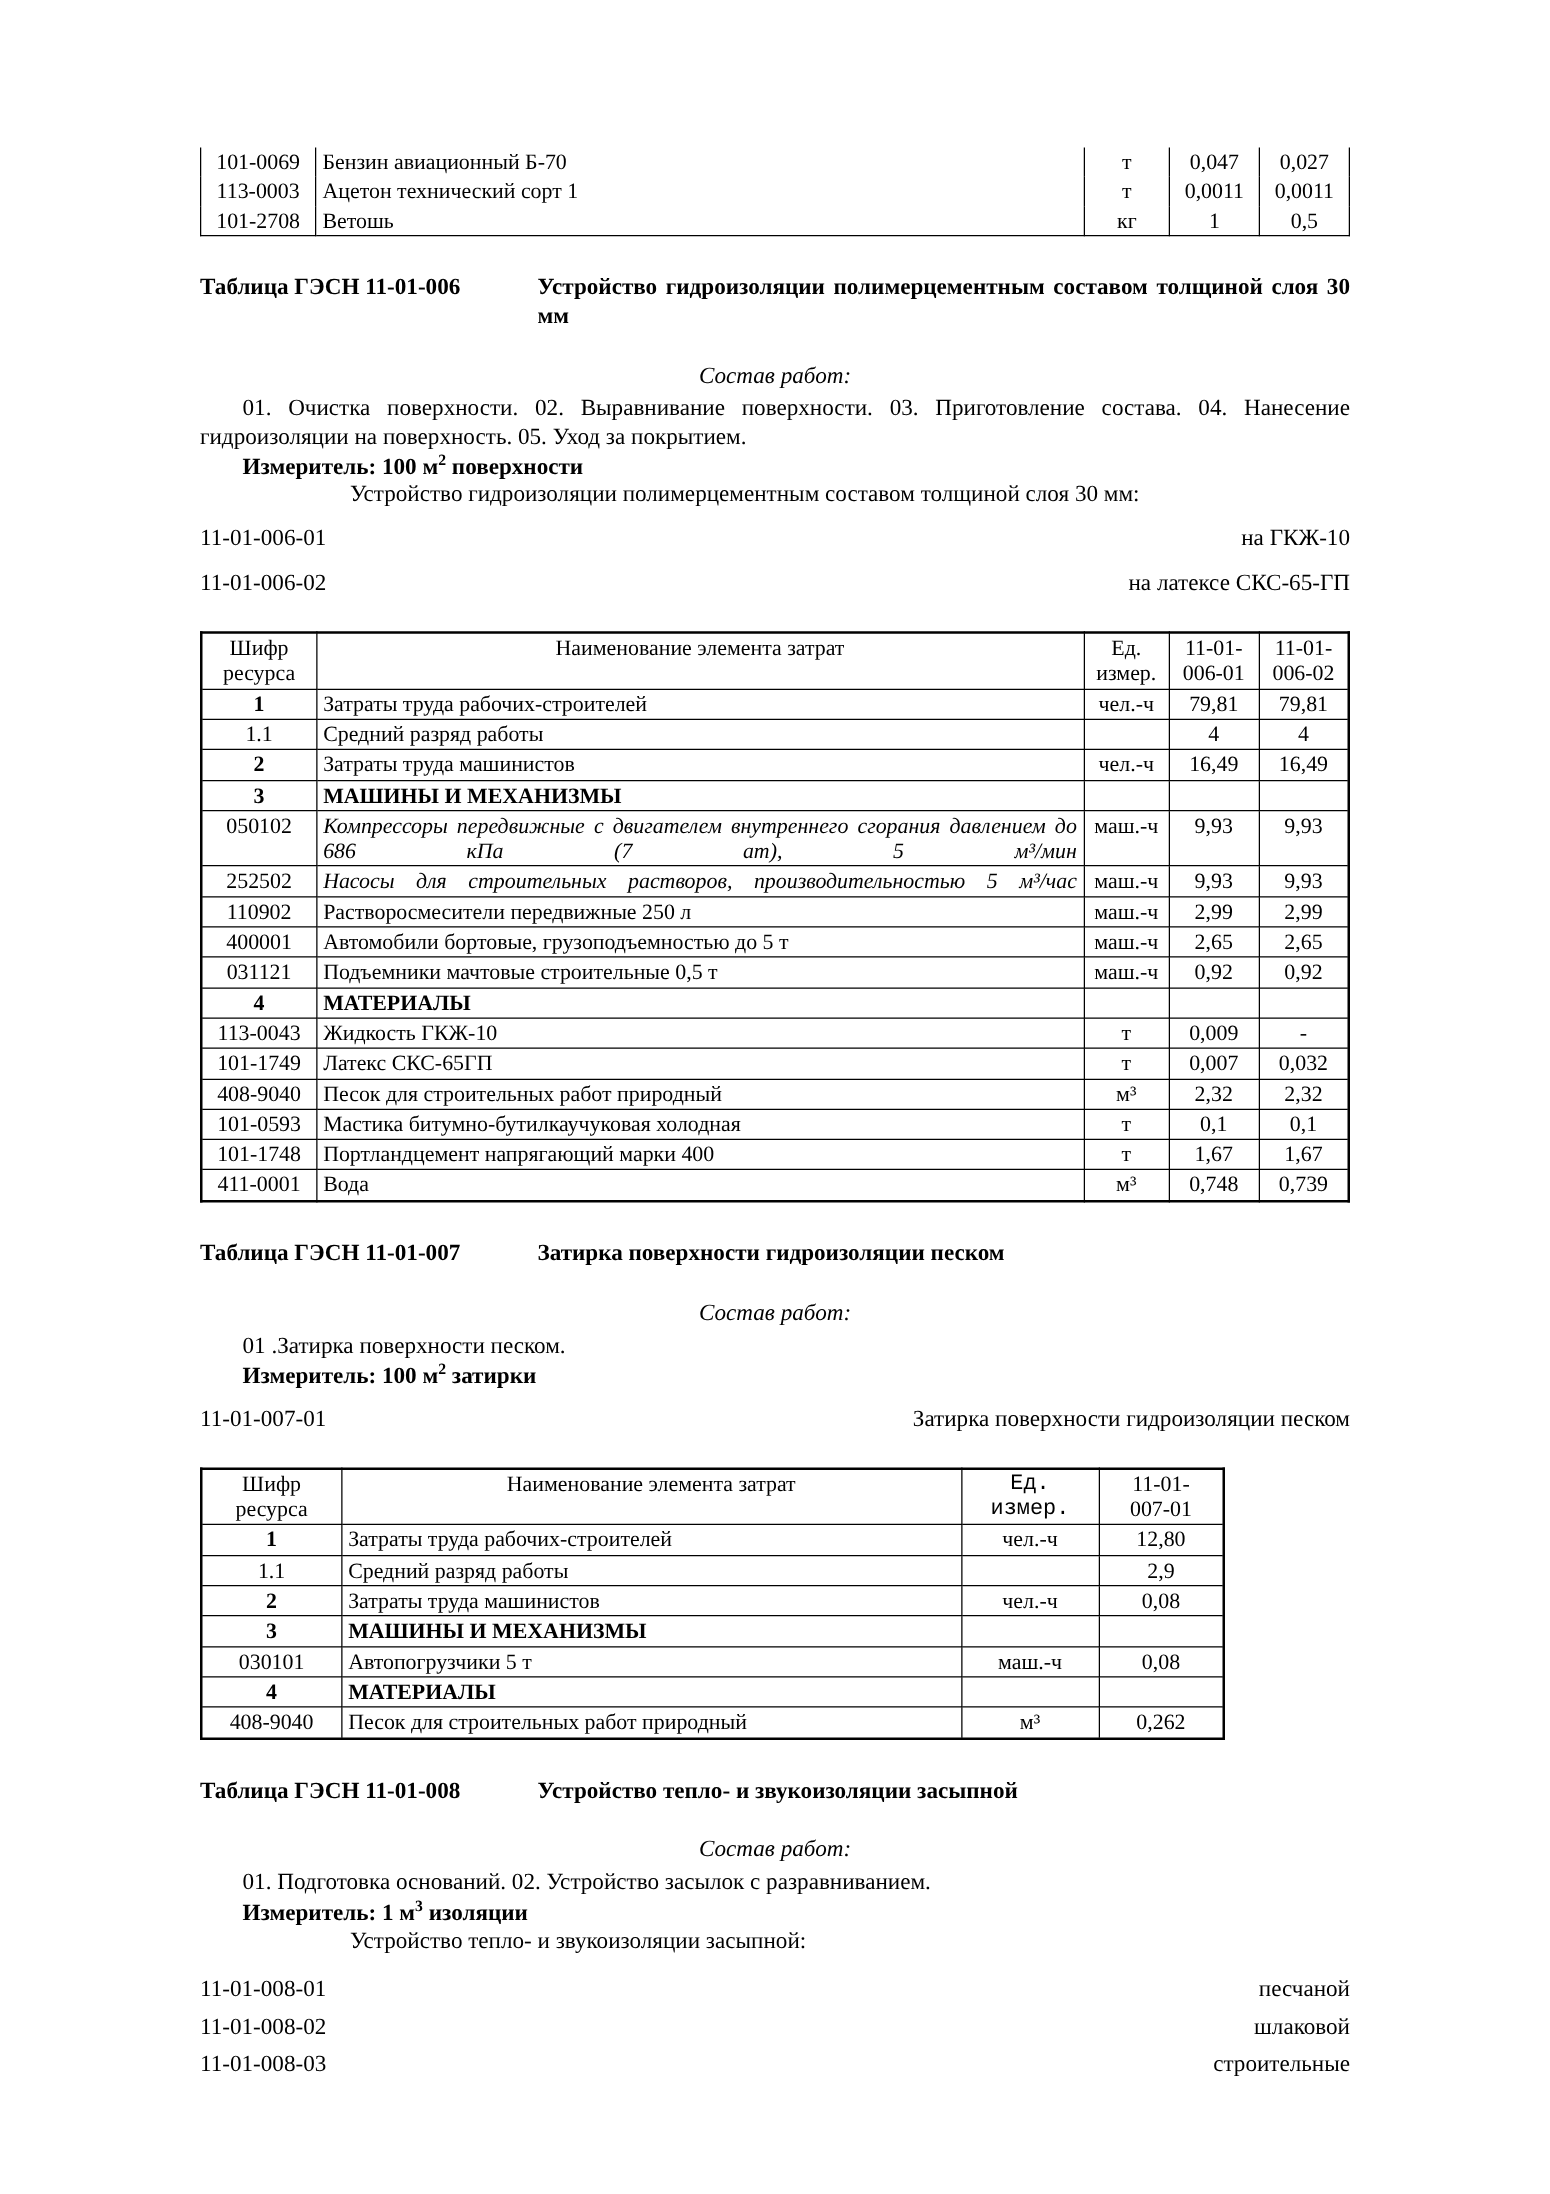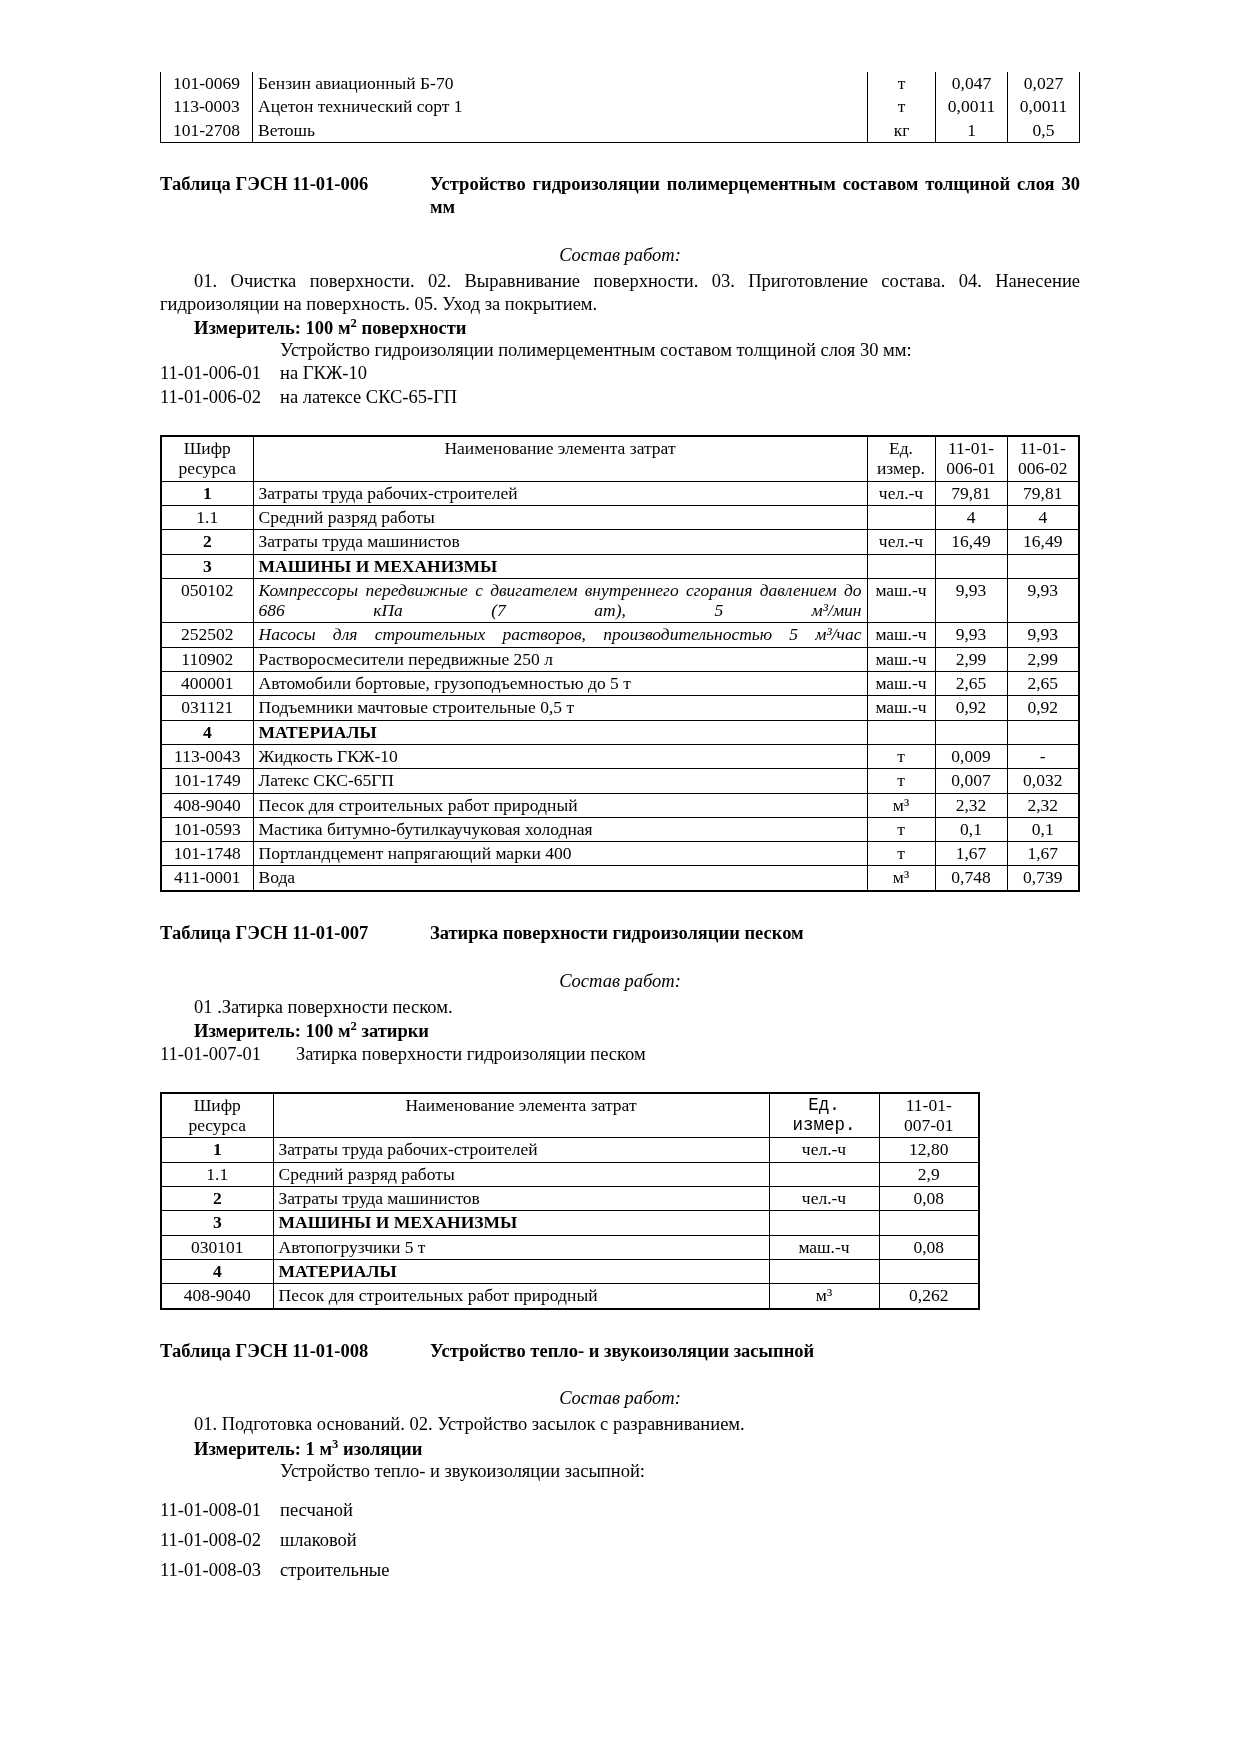--- a/index.html
+++ b/index.html
@@ -12,21 +12,21 @@
     min-height: 1755px;
     font-family: "Liberation Serif", "DejaVu Serif", serif;
     color: #000000;
     -webkit-font-smoothing: antialiased;
   }
   .page {
     position: relative;
     width: 1240px;
     min-height: 1755px;
     box-sizing: border-box;
-    padding: 72px 160px 60px 160px;
+    padding: 118px 160px 60px 160px;
   }
   .content {
     width: 920px;
   }
 
   
   table.gesn {
     border-collapse: collapse;
     width: 920px;
     table-layout: fixed;
@@ -106,27 +106,27 @@
   }
   .sub-desc {
     font-size: 18.5px;
     margin-top: 1px;
     padding-left: 120px;
   }
   .code-line {
     display: flex;
     font-size: 18.5px;
     line-height: 1.3;
-    margin-top: 0px;
+    margin-top: 12px;
   }
   .code-line .code {
     flex: 0 0 120px;
     width: 120px;
   }
-  .code-line .text { flex: 1 1 auto; }
+  .code-line .text { flex: 1 1 auto; text-align: right; }
 
   .gap-before-table { margin-top: 26px; }
   sup { font-size: 0.68em; vertical-align: super; line-height: 0; }
 </style>
 </head>
 <body>
 
 <div class="page">
   <div class="content">
 

